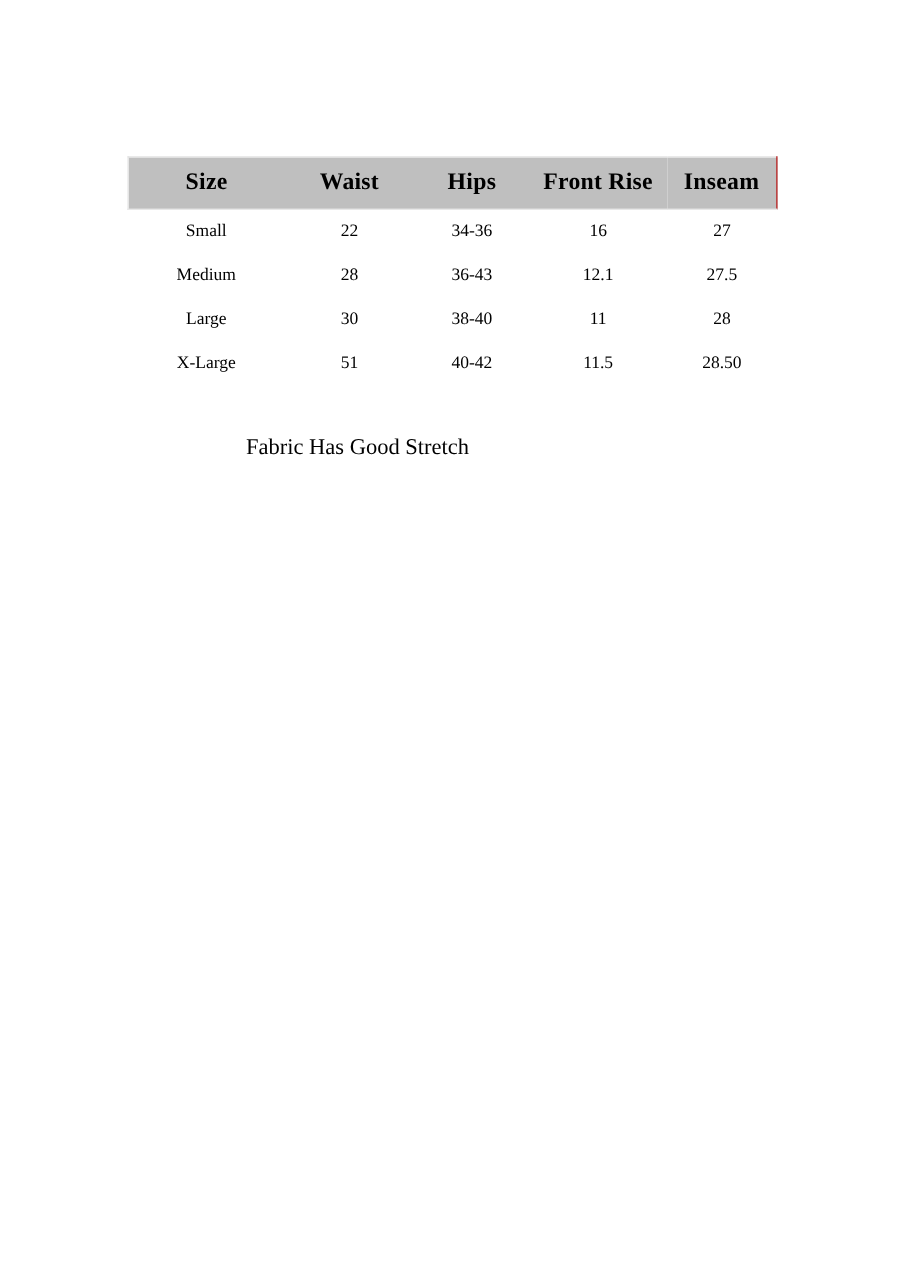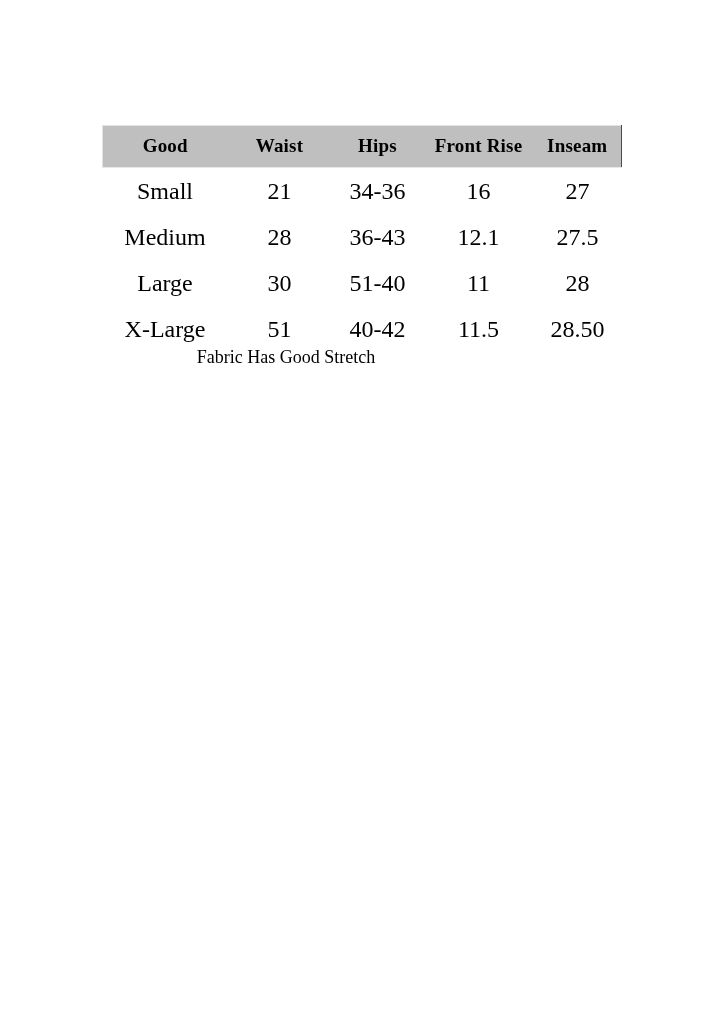--- a/index.html
+++ b/index.html
@@ -45,21 +45,21 @@
     letter-spacing: 0.2px;
   }
   .size-table thead th:first-child {
     border-left: 1px solid #e2e2e2;
   }
   .size-table thead th:last-child {
     border-right: 1px solid #b91c1c;
   }
 
   .size-table tbody td {
-    font-size: 24px;
+    font-size: 14px;
     text-align: center;
     padding: 10px 0 9px 0;
     border: none;
   }
 
   
   .col-size      { width: 125px; }
   .col-waist     { width: 104px; }
   .col-hips      { width: 92px;  }
   .col-frontrise { width: 110px; }
@@ -86,46 +86,46 @@
   <table class="size-table">
     <colgroup>
       <col class="col-size">
       <col class="col-waist">
       <col class="col-hips">
       <col class="col-frontrise">
       <col class="col-inseam">
     </colgroup>
     <thead>
       <tr>
-        <th>Good</th>
+        <th>Size</th>
         <th>Waist</th>
         <th>Hips</th>
         <th>Front Rise</th>
         <th>Inseam</th>
       </tr>
     </thead>
     <tbody>
       <tr>
         <td>Small</td>
-        <td>21</td>
+        <td>22</td>
         <td>34-36</td>
         <td>16</td>
         <td>27</td>
       </tr>
       <tr>
         <td>Medium</td>
         <td>28</td>
         <td>36-43</td>
         <td>12.1</td>
         <td>27.5</td>
       </tr>
       <tr>
         <td>Large</td>
         <td>30</td>
-        <td>51-40</td>
+        <td>38-40</td>
         <td>11</td>
         <td>28</td>
       </tr>
       <tr>
         <td>X-Large</td>
         <td>51</td>
         <td>40-42</td>
         <td>11.5</td>
         <td>28.50</td>
       </tr>

